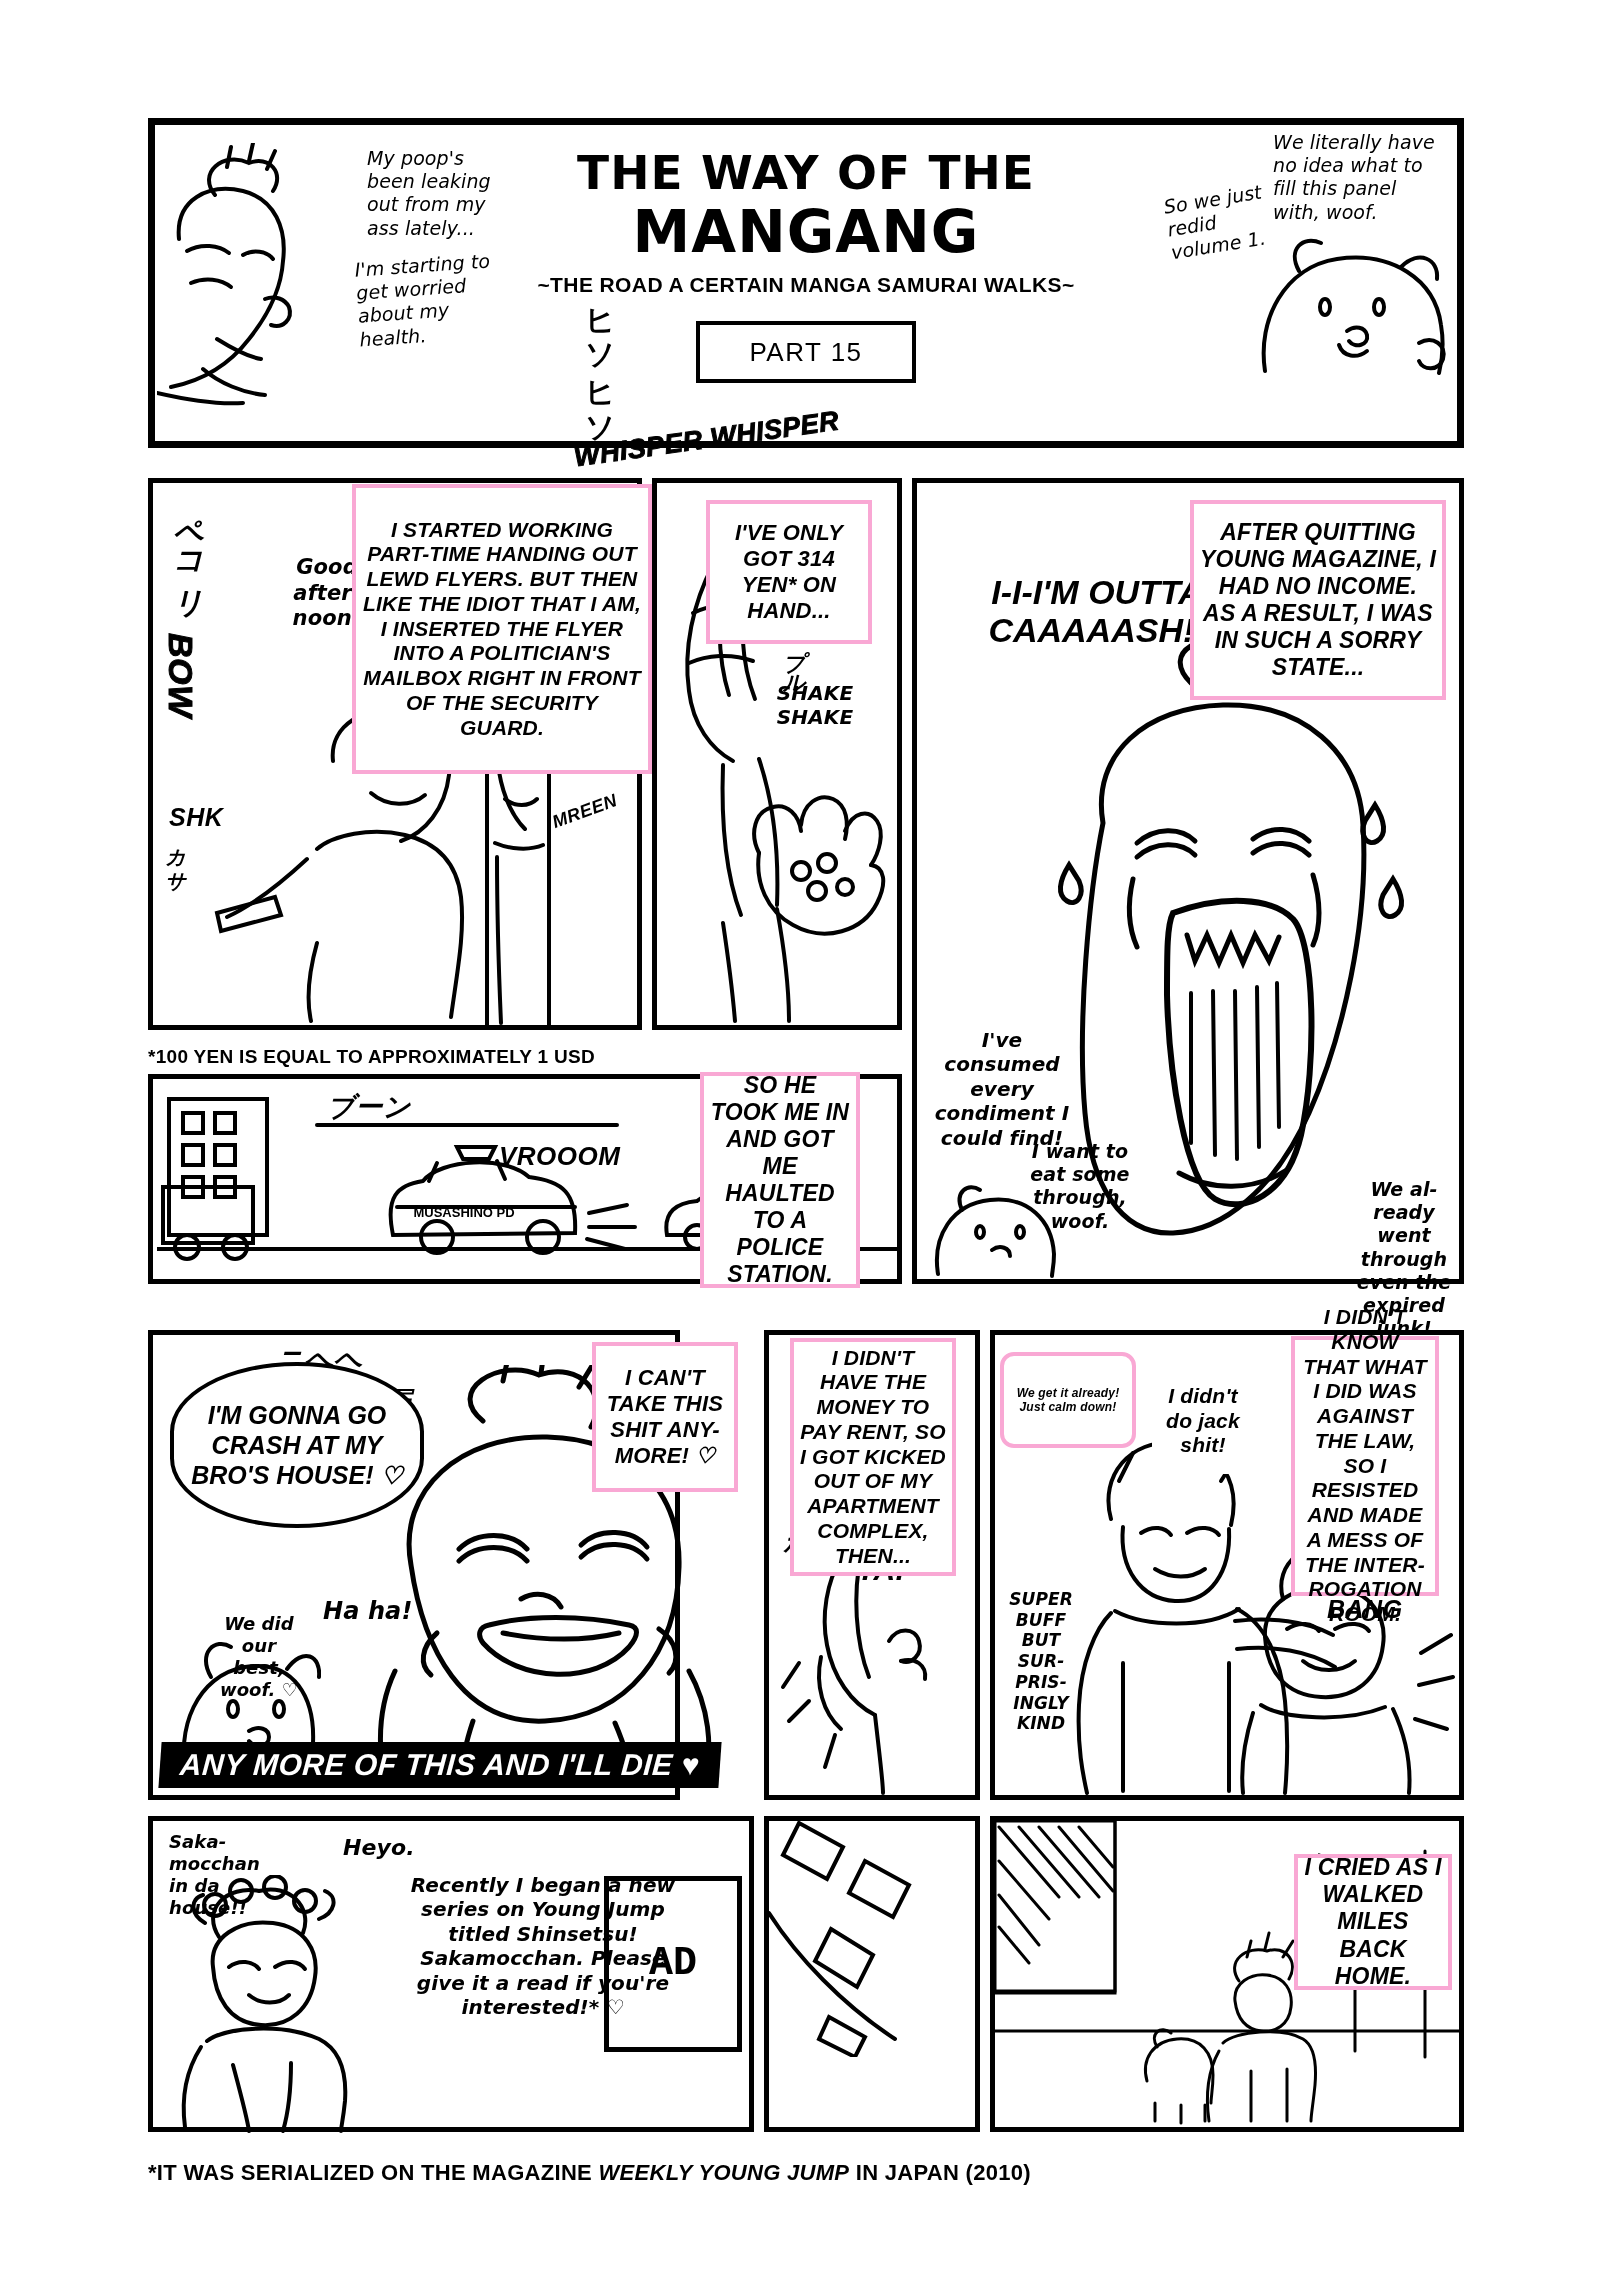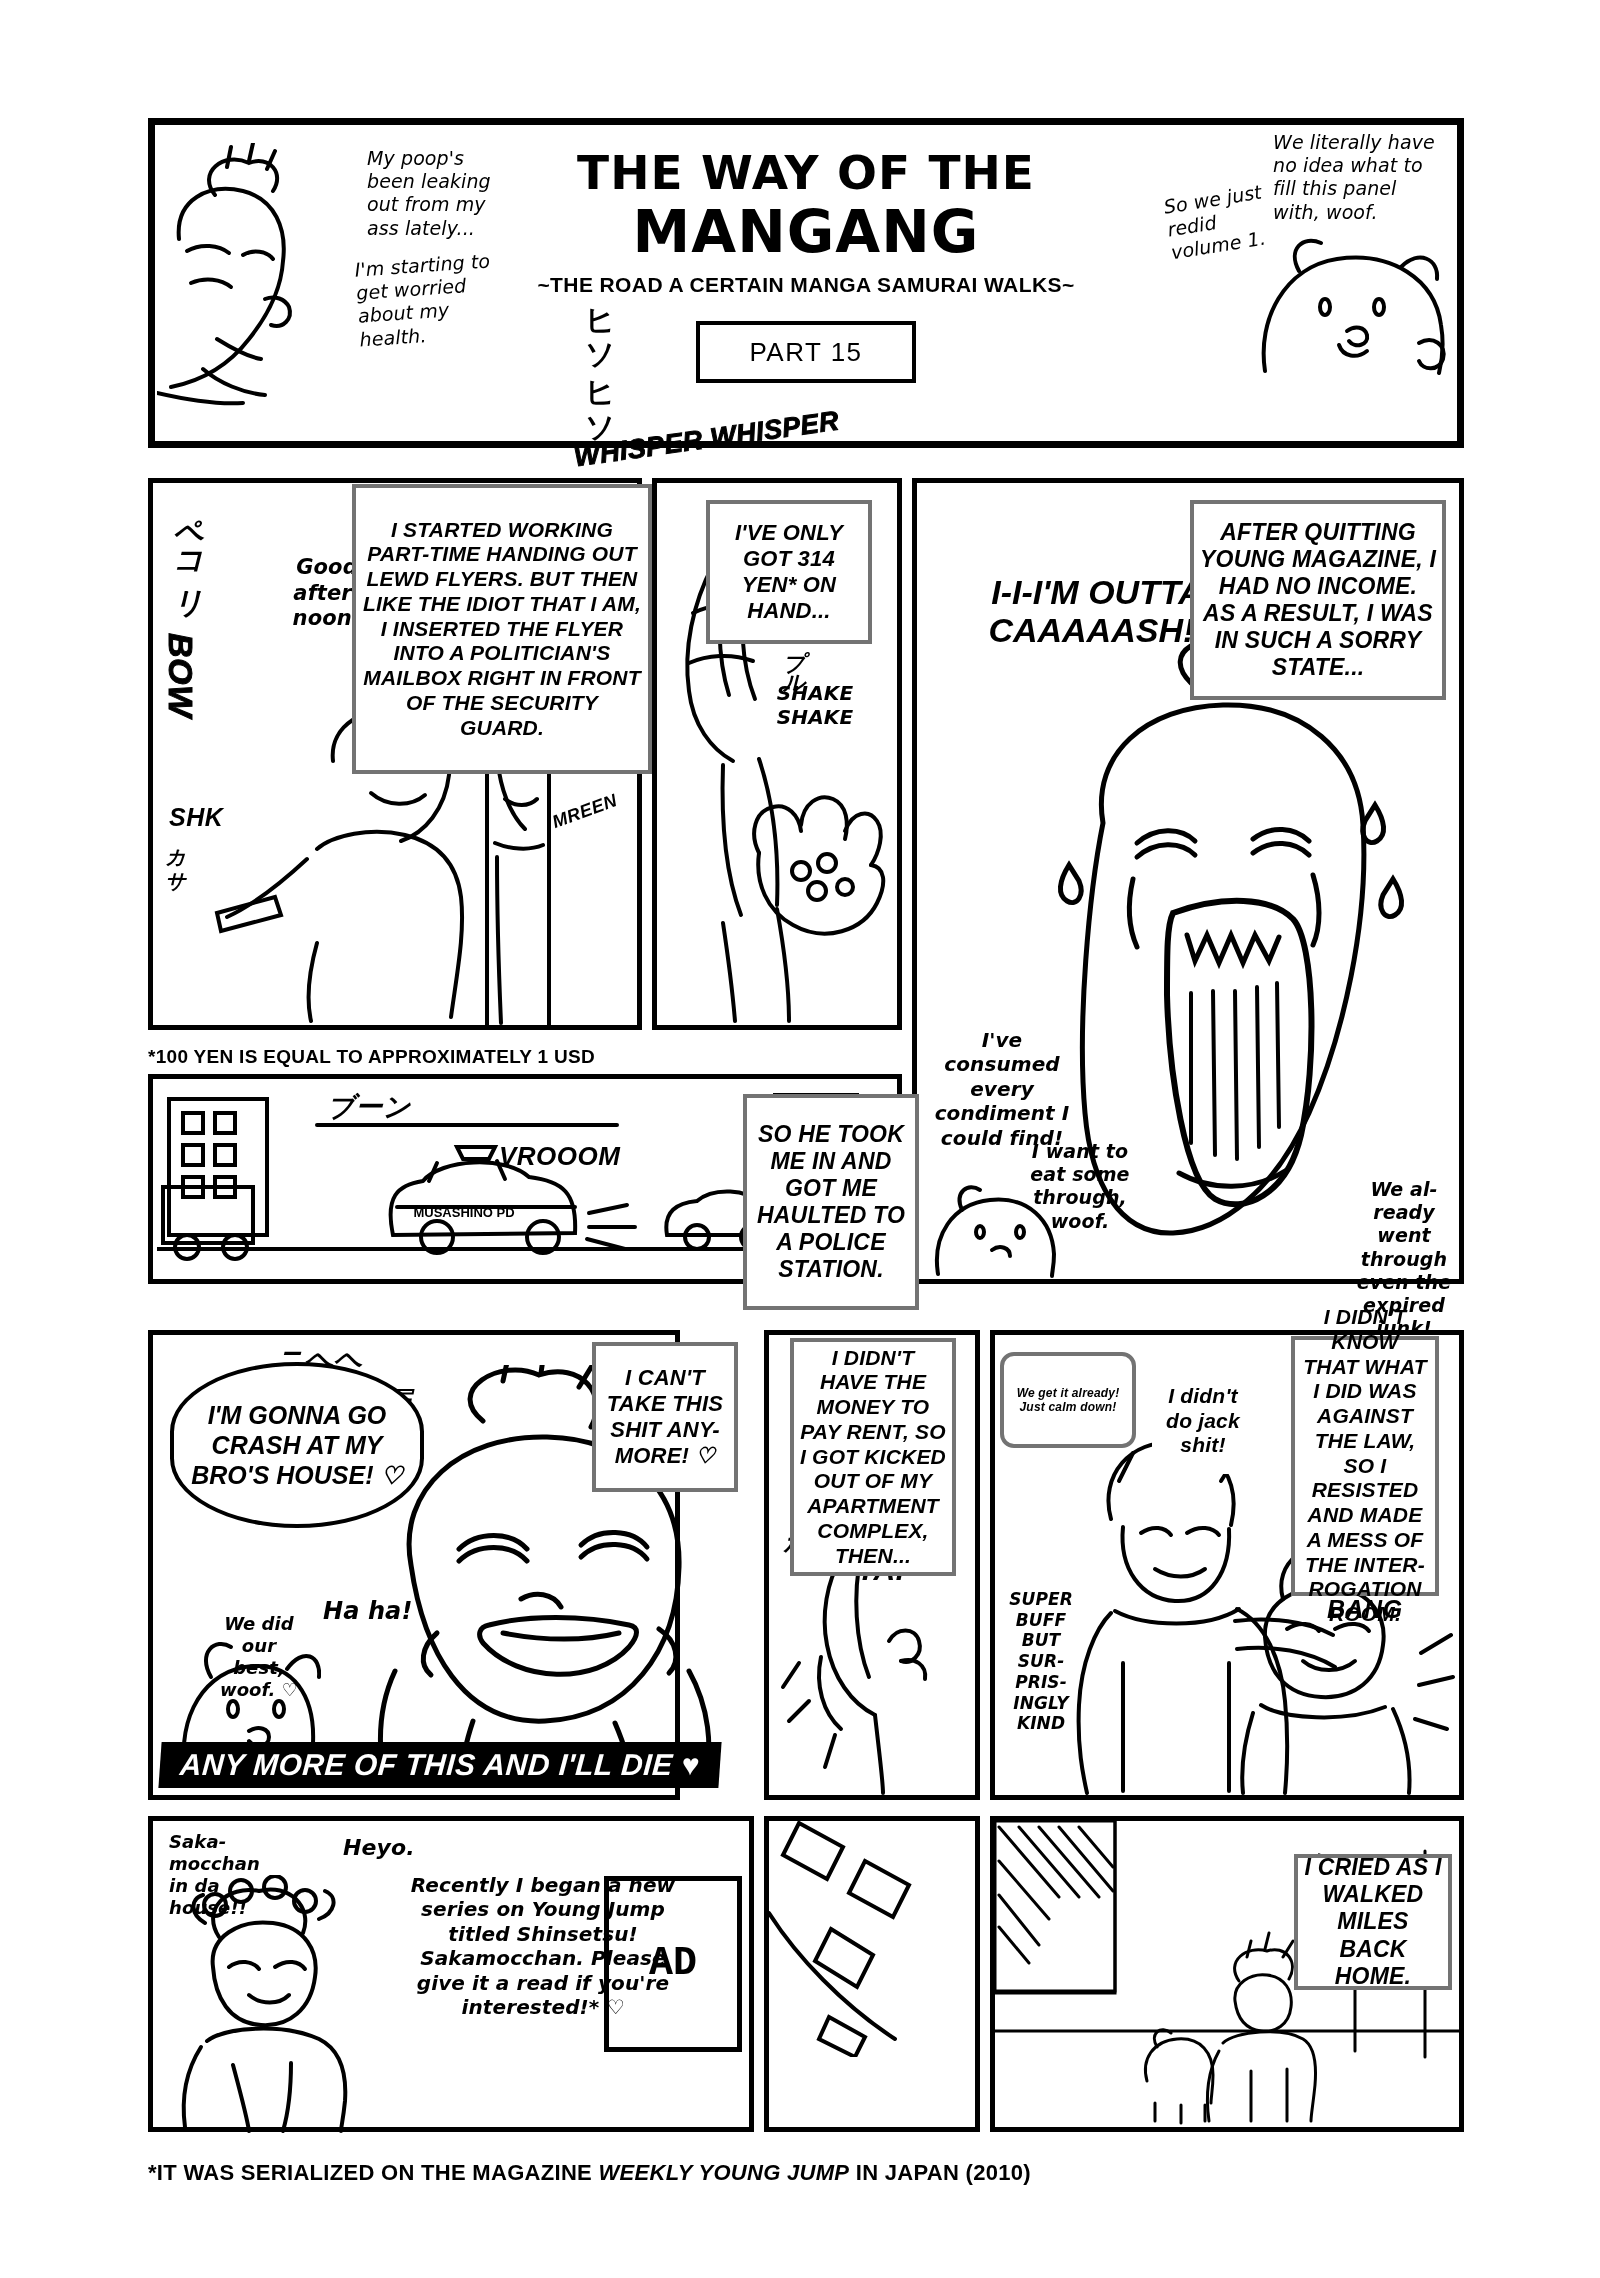--- a/index.html
+++ b/index.html
@@ -25,21 +25,21 @@
     position: absolute;
     border: 5px solid #000;
     background: #fff;
     box-sizing: border-box;
   }
   .panel.thick { border-width: 7px; }
 
   
   .box {
     position: absolute;
-    border: 4px solid #737373;
+    border: 4px solid #f9a8d4;
     background: #fff;
     box-sizing: border-box;
     font-style: italic;
     font-weight: bold;
     text-align: center;
     line-height: 1.18;
     letter-spacing: .2px;
     display: flex;
     align-items: center;
     justify-content: center;
@@ -395,21 +395,21 @@
             <circle cx="596" cy="152" r="12"></circle>
         </g>
       </svg>
     </div>
     <div style="position:absolute; left:246px; top:126px; width:130px; text-align:center;
                 font-size:13px; font-weight:bold;">MUSASHINO PD</div>
     <div class="sfx" style="left:174px; top:10px; font-size:27px;">ブーン</div>
     <div class="sfx" style="left:346px; top:62px; font-size:26px;">VROOOM</div>
   </div>
 
-  <div class="box" style="left:700px; top:1094px; width:176px; height:216px; font-size:23px;margin-left:43px;">SO HE TOOK ME IN AND GOT ME HAULTED TO A POLICE STATION.</div>
+  <div class="box" style="left:700px; top:1072px; width:160px; height:216px; font-size:23px;">SO HE TOOK ME IN AND GOT ME HAULTED TO A POLICE STATION.</div>
 
   <div class="panel" style="left:148px; top:1330px; width:532px; height:470px;">
     <div class="art" style="left:180px; top:30px;">
       <svg width="420" height="420" viewBox="0 0 420 420">
         <g fill="none" stroke="#000" stroke-width="5" stroke-linecap="round">
           <path d="M150 56 C112 26 166 -8 206 10 C248 -4 276 30 258 62"></path>
           <path d="M170 16 L176 -12 M208 8 L212 -20 M246 22 L262 -4"></path>
           <path d="M78 200 C64 124 128 70 214 72 C300 74 348 128 346 202
                    C344 286 296 352 212 356 C130 360 90 284 78 200"></path>
           <path d="M126 184 C144 166 178 166 194 184"></path>

